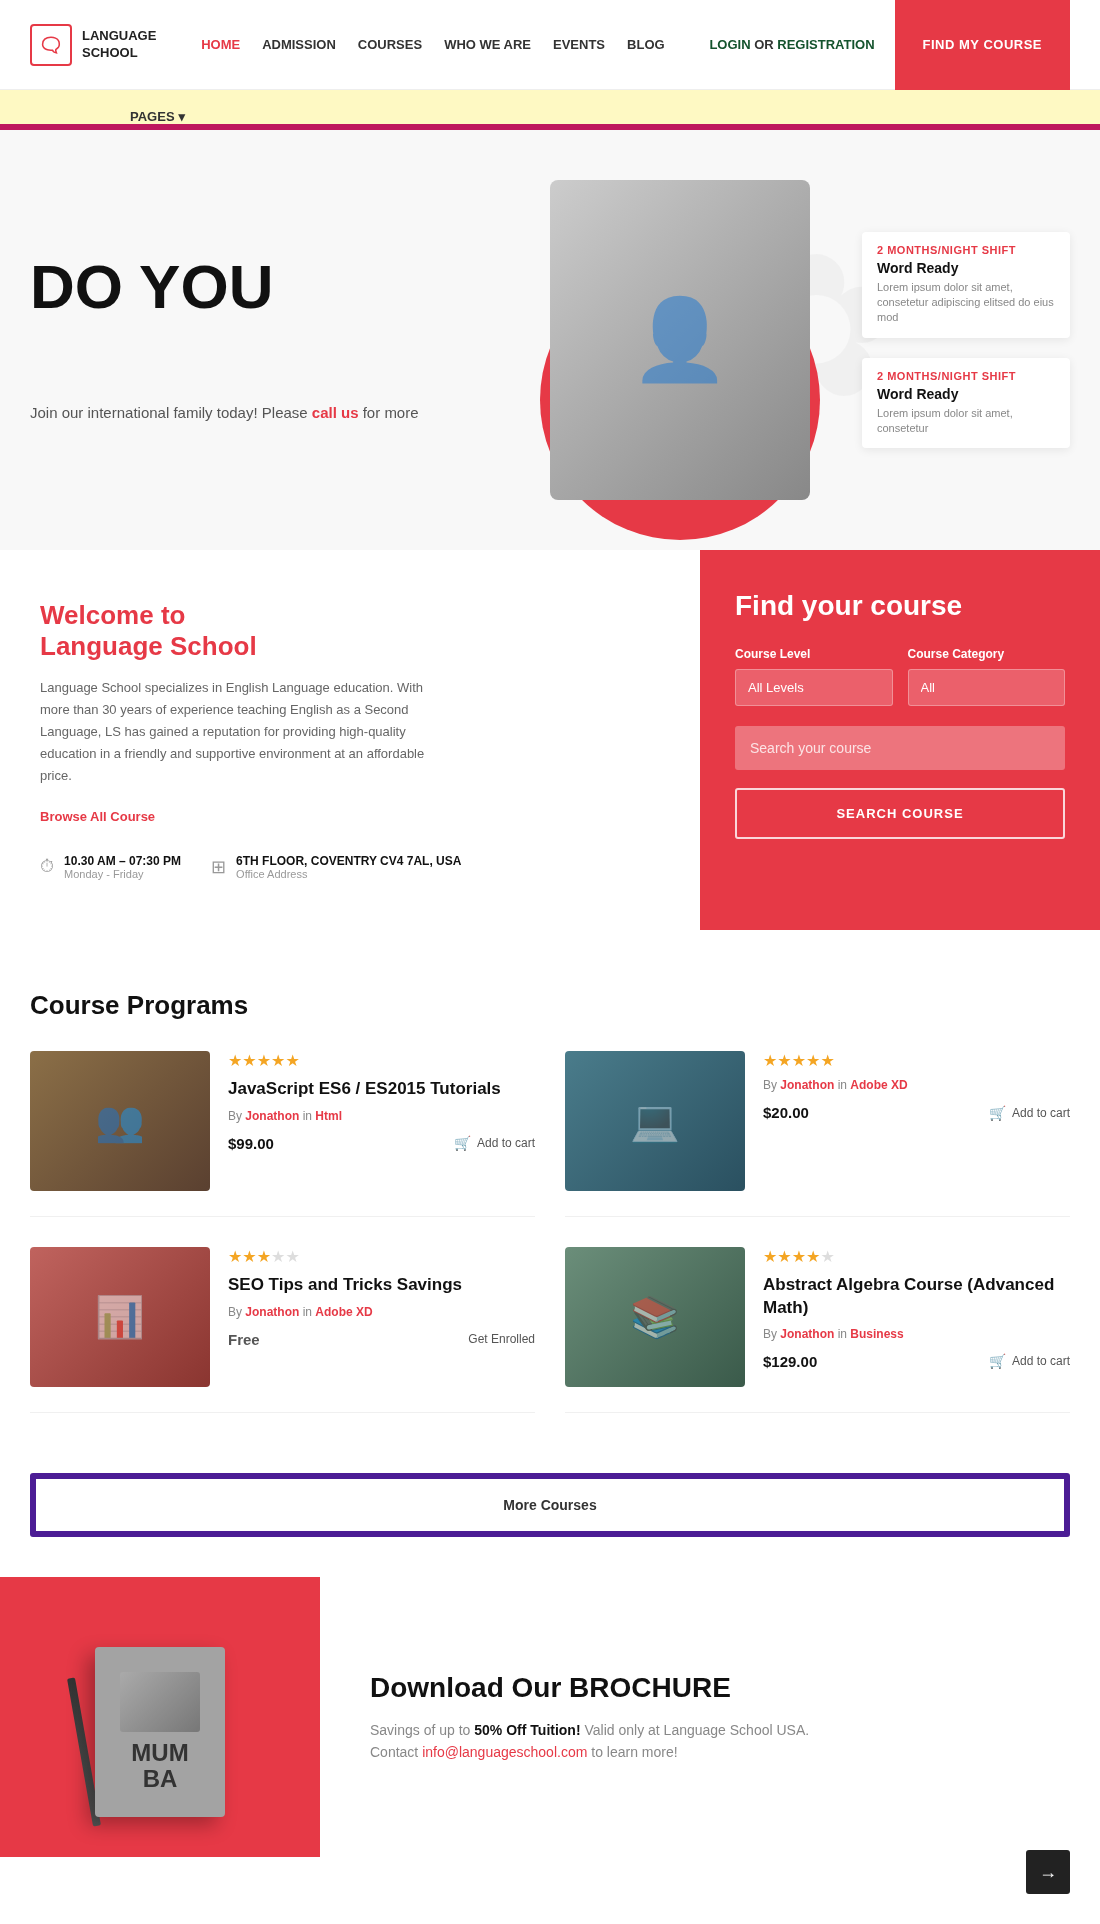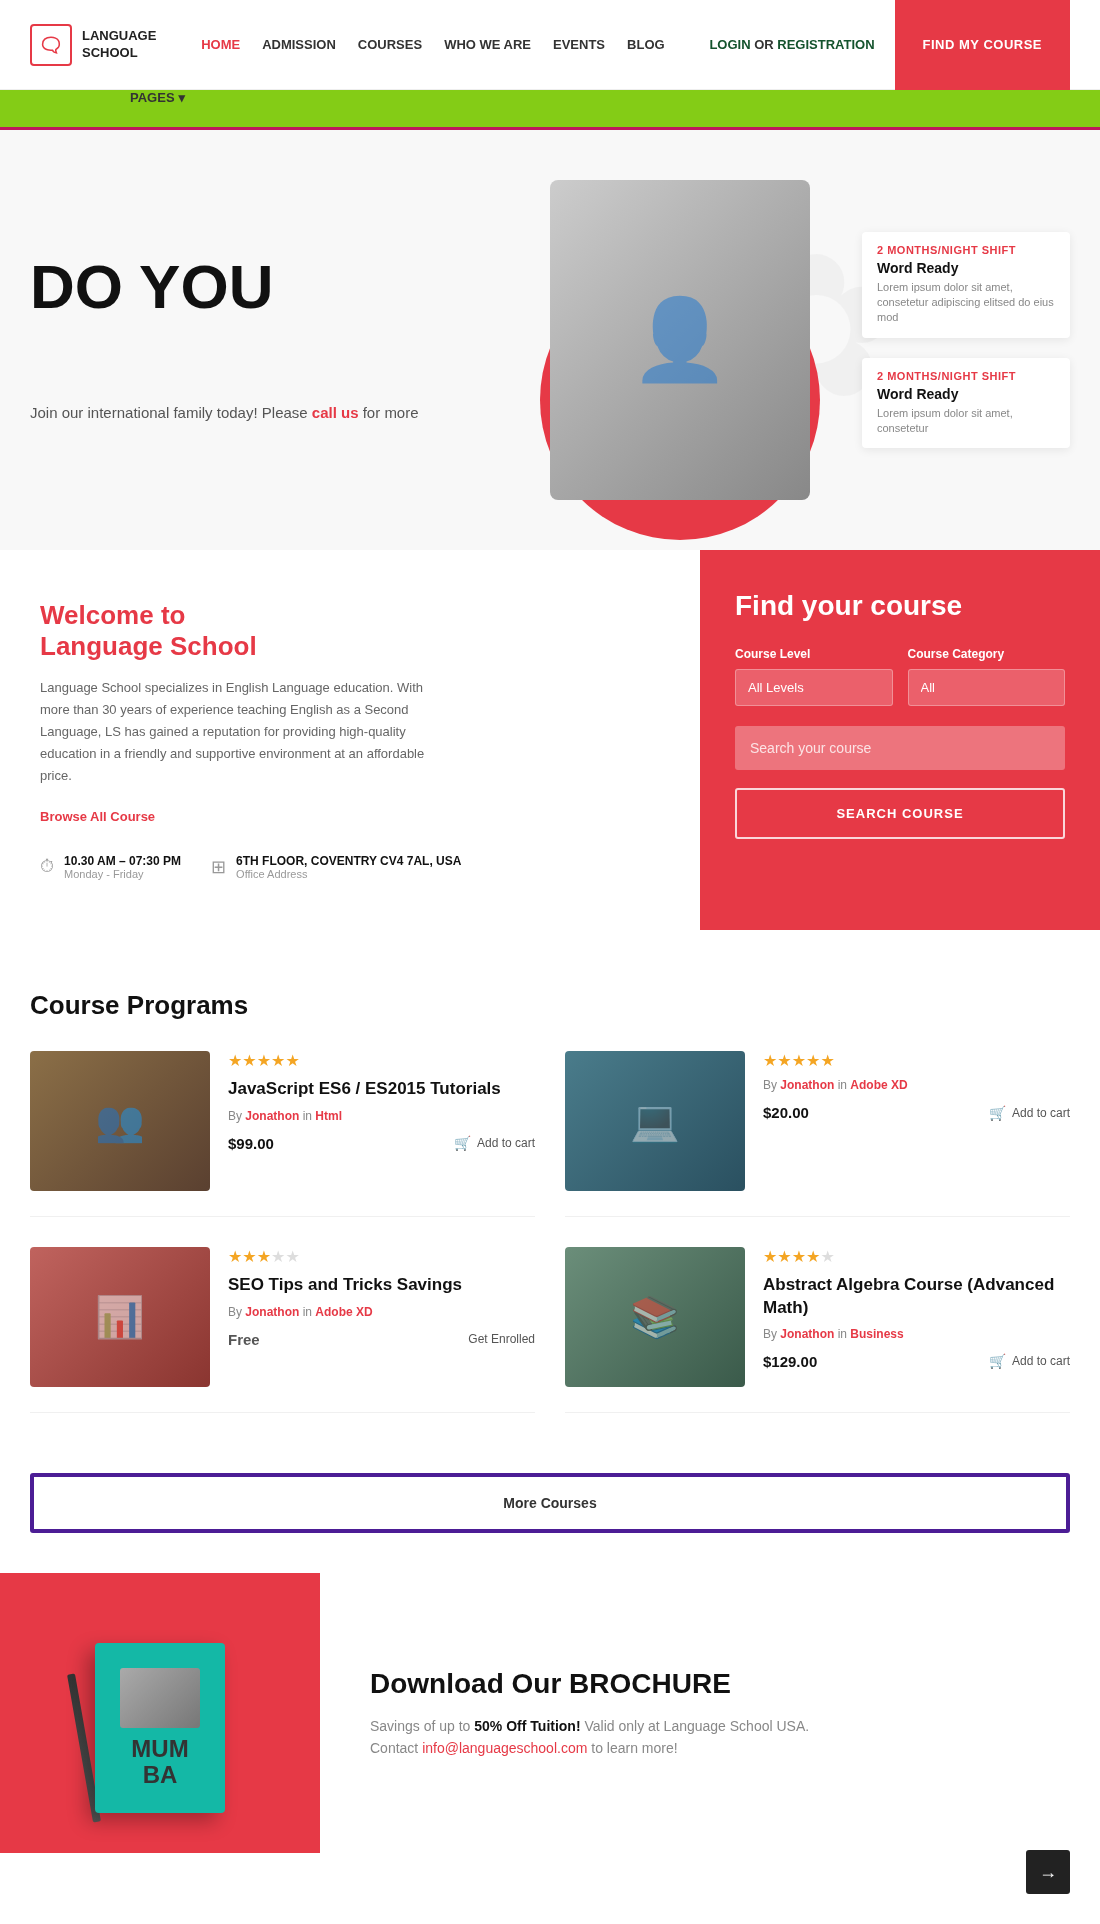--- a/index.html
+++ b/index.html
@@ -82,25 +82,25 @@
       height: 90px;
       font-size: 13px;
       font-weight: 700;
       text-transform: uppercase;
       letter-spacing: 0.5px;
       cursor: pointer;
       white-space: nowrap;
     }
     .nav-second-row {
       padding: 0 30px 0 130px;
-      background: #84cc16;
-      border-bottom: 3px solid #be185d;
+      background: #fef9c3;
+      border-bottom: 6px solid #be185d;
       height: 40px;
       display: flex;
-      align-items: flex-start;
+      align-items: flex-end;
     }
 
     
     .hero {
       background: #f8f8f8;
       min-height: 400px;
       position: relative;
       overflow: hidden;
       display: flex;
       align-items: center;
@@ -419,21 +419,21 @@
       color: #555;
       cursor: pointer;
     }
     .more-courses-wrap {
       padding: 0 30px 40px;
     }
     .more-courses-btn {
       width: 100%;
       padding: 18px;
       background: #fff;
-      border: 4px solid #4c1d95;
+      border: 6px solid #4c1d95;
       font-size: 14px;
       color: #333;
       font-weight: 600;
       cursor: pointer;
       border-radius: 3px;
     }
 
     
     .brochure-section {
       background: #fff;
@@ -447,21 +447,21 @@
       position: relative;
       display: flex;
       align-items: flex-end;
       justify-content: center;
       padding: 20px;
       overflow: hidden;
     }
     .brochure-book {
       width: 130px;
       height: 170px;
-      background: #14b8a6;
+      background: #a3a3a3;
       border-radius: 4px;
       position: relative;
       z-index: 2;
       display: flex;
       align-items: center;
       justify-content: center;
       flex-direction: column;
       box-shadow: -8px 8px 20px rgba(0,0,0,0.3);
       margin-bottom: 20px;
     }

